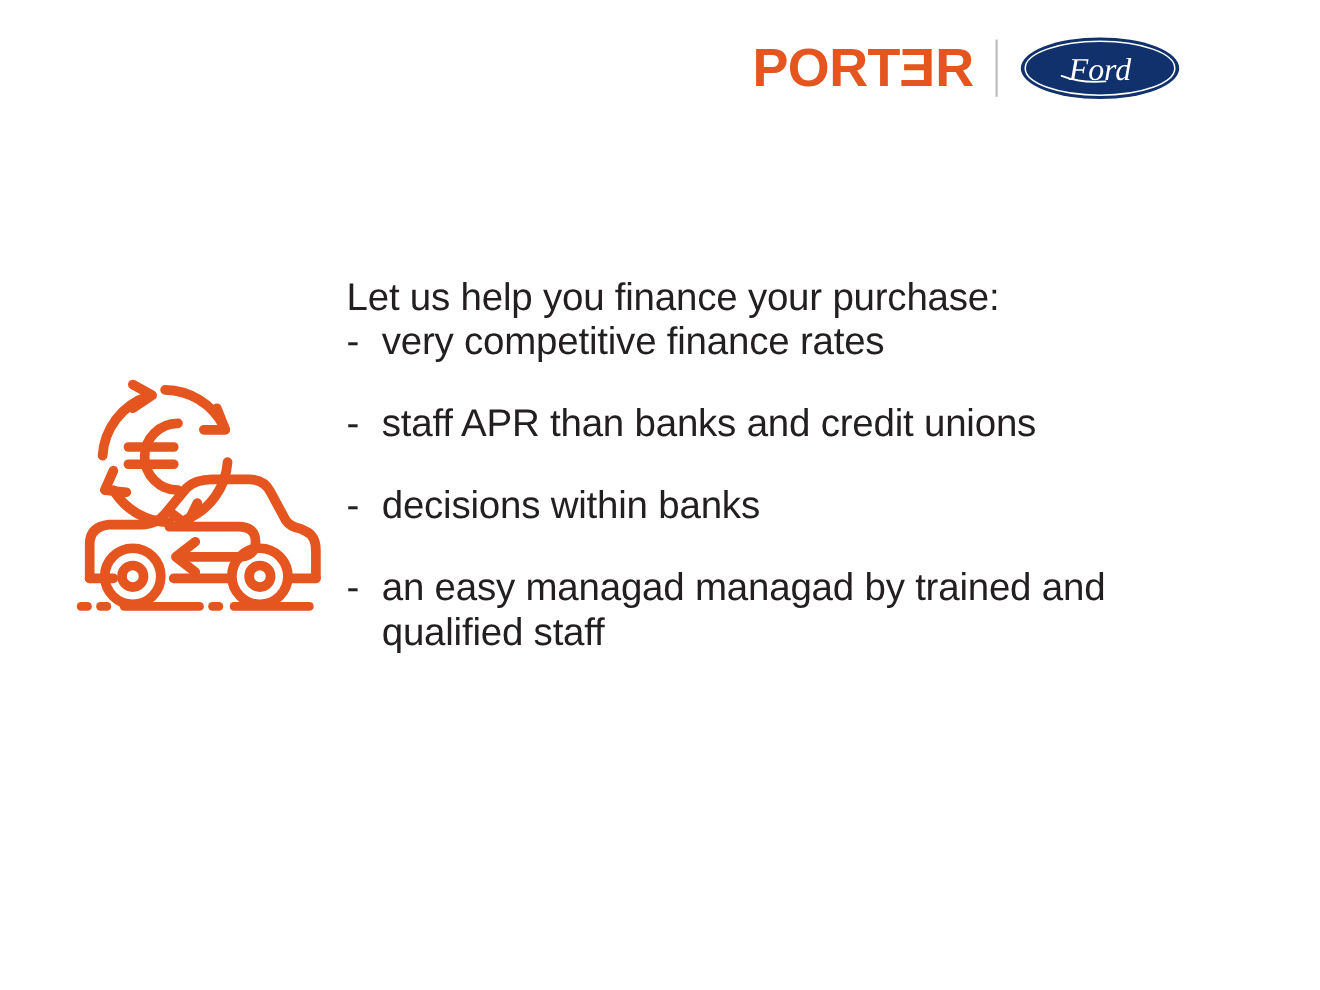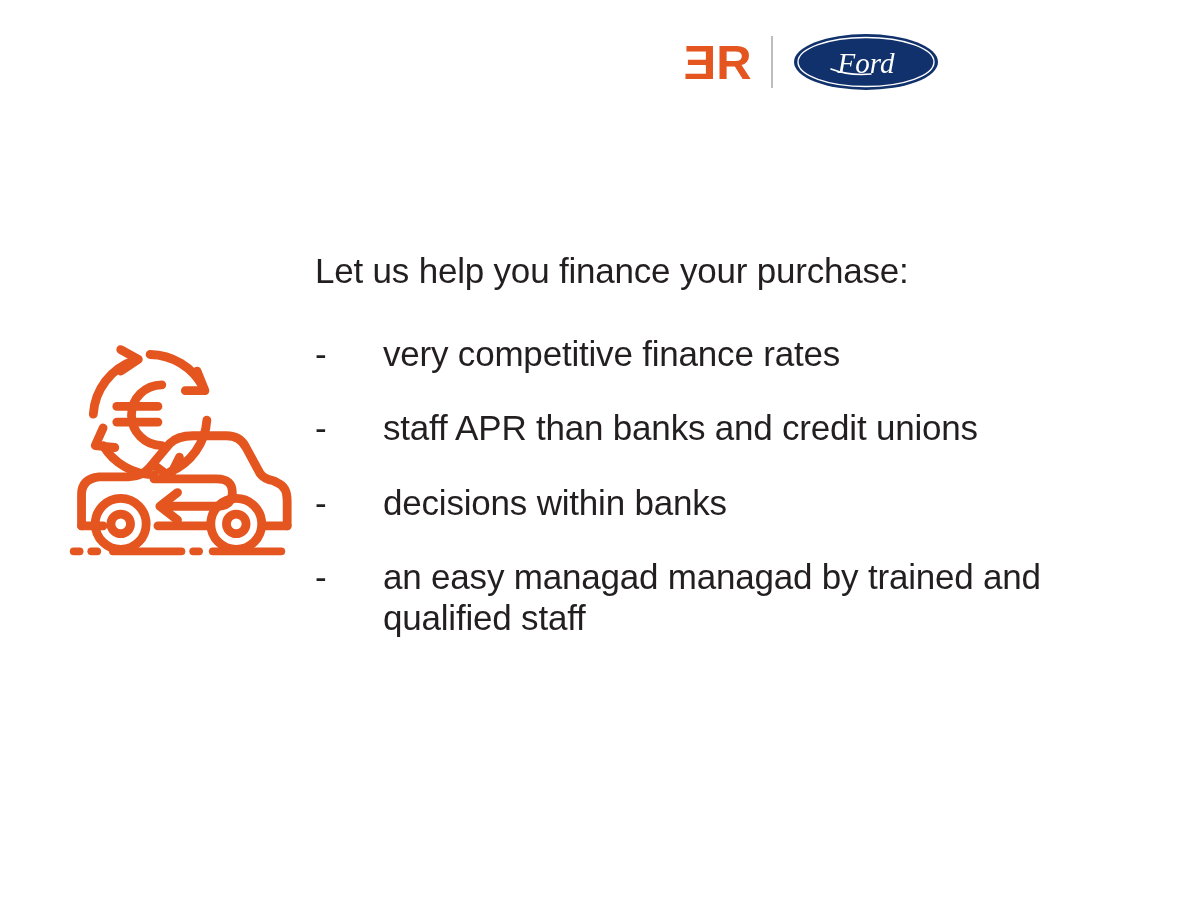--- a/index.html
+++ b/index.html
@@ -27,41 +27,41 @@
   .ford-oval{ width:146px; height:58px; display:block; }
 
   
   .finance-icon{ position:absolute; left:60px; top:330px; width:235px; height:235px; }
   .finance-icon svg{ width:100%; height:100%; display:block; }
 
   
   .content{ position:absolute; left:315px; top:252px; width:790px; }
   .headline{
     font-size:35px; font-weight:400; color:#231F20;
-    letter-spacing:-0.2px; line-height:1.1; margin-bottom:43px;
+    letter-spacing:-0.2px; line-height:1.1; 
   }
   .bullet-list{ list-style:none; }
   .bullet-item{
     display:flex; align-items:flex-start;
     font-size:35px; font-weight:400; color:#231F20;
     letter-spacing:-0.2px; line-height:1.16; margin-bottom:34px;
   }
   .bullet-item:last-child{ margin-bottom:0; }
   .bullet-dash{ width:32px; flex:0 0 32px; color:#231F20; }
-  .bullet-text{ flex:1;margin-left:36px; }
+  .bullet-text{ flex:1; }
 </style>
 </head>
 <body>
 
 <div class="slide">
 
   <div class="logo-lockup">
 
     <div class="porter-wordmark">
-      <span class="mirror-e">E</span><span>R</span>
+      <span>PORT</span><span class="mirror-e">E</span><span>R</span>
     </div>
 
     <div class="logo-divider"></div>
 
     <svg class="ford-oval" viewBox="0 0 146 58">
       <ellipse cx="73" cy="29" rx="72" ry="28" fill="#10316B"></ellipse>
       <ellipse cx="73" cy="29" rx="68" ry="24.5" fill="none" stroke="#ffffff" stroke-width="1.4"></ellipse>
       <text x="73" y="40" text-anchor="middle" font-family="Liberation Serif, serif" font-size="29" font-style="italic" fill="#ffffff">Ford</text>
       <path d="M38 36 q18 7 40 5" fill="none" stroke="#ffffff" stroke-width="1.6" stroke-linecap="round"></path>
     </svg>

